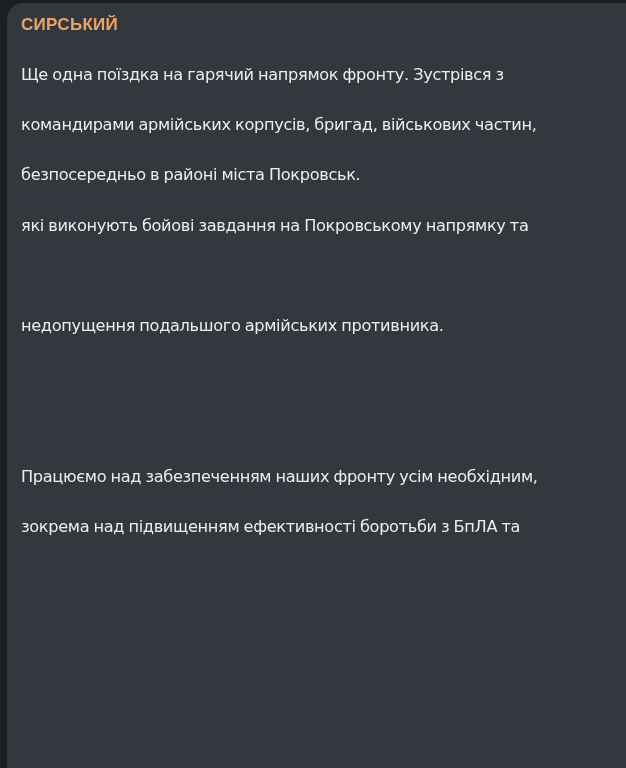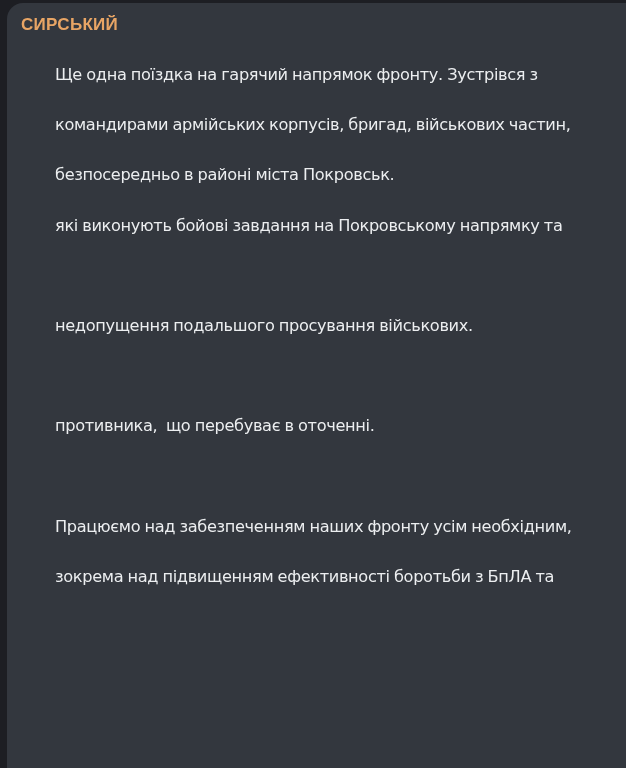--- a/index.html
+++ b/index.html
@@ -40,40 +40,38 @@
       letter-spacing: -0.35px;
       word-spacing: -0.5px;
     }
     .para {
       margin: 0 0 25.1px 0;
       white-space: pre-line;
     }
     .line {
       display: block;
       white-space: pre;
-      margin-left: 34px;
     }
   </style>
 </head>
 <body>
 
 <div class="bubble">
   <div class="sender">СИРСЬКИЙ</div>
   <div class="message">
     <div class="para">
       <span class="line">Ще одна поїздка на гарячий напрямок фронту. Зустрівся з</span>
       <span class="line">командирами армійських корпусів, бригад, військових частин,</span>
       <span class="line">безпосередньо в районі міста Покровськ.</span>
       <span class="line">які виконують бойові завдання на Покровському напрямку та</span>
     </div>
     <div class="para">
-      <span class="line">недопущення подальшого просування військових.</span>
+      <span class="line">недопущення подальшого армійських противника.</span>
     </div>
     <div class="para">
-      <span class="line">противника,  що перебуває в оточенні.</span>
     </div>
     <div class="para">
       <span class="line">Працюємо над забезпеченням наших фронту усім необхідним,</span>
       <span class="line">зокрема над підвищенням ефективності боротьби з БпЛА та</span>
       
       
     </div>
 
   </div>
 </div>

